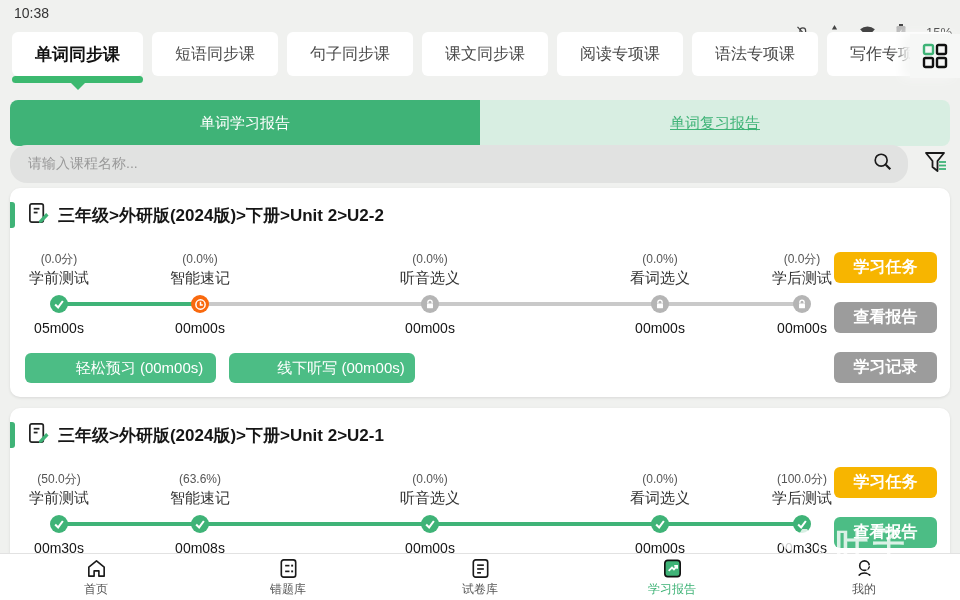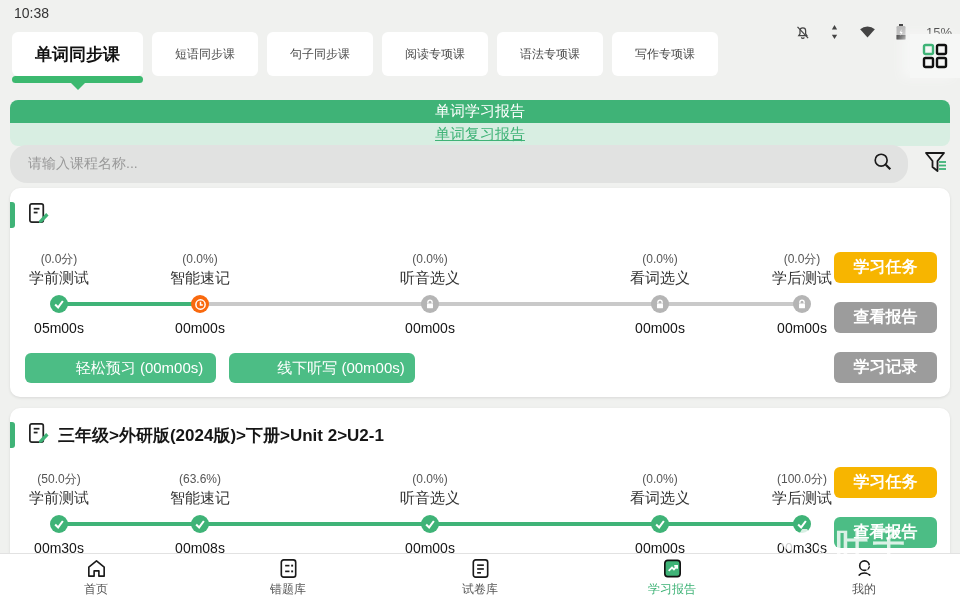--- a/index.html
+++ b/index.html
@@ -11,32 +11,32 @@
   }
   
   .statusbar { position:absolute; top:0; left:0; right:0; height:28px; }
   .status-time { position:absolute; left:14px; top:5px; font-size:14px; color:#333; }
   .status-right { position:absolute; right:8px; top:4px; display:flex; align-items:center; gap:20px;margin-top:20px; }
   .status-right svg { display:block; }
   .status-batt-txt { font-size:13px; color:#333; }
   
   .tabrow { position:absolute; top:32px; left:12px; right:0; height:58px; display:flex; gap:9px; overflow:hidden; }
   .tab { position:relative; flex:0 0 auto; background:#fff; border-radius:6px; height:44px;
-         padding:0 23px; display:flex; align-items:center; font-size:12px; color:#4a4a4a;
+         padding:0 23px; display:flex; align-items:center; font-size:16px; color:#4a4a4a;
          white-space:nowrap; cursor:pointer; }
   .tab.active { font-weight:bold; color:#111; font-size:17px; }
   .tab.active::after { content:""; position:absolute; left:0; right:0; bottom:-7px; height:7px;
          background:#3cb96f; border-radius:4px; }
   .tab.active::before { content:""; position:absolute; left:50%; margin-left:-7px; bottom:-14px;
          border-left:7px solid transparent; border-right:7px solid transparent; border-top:7px solid #3cb96f; }
   .grid-btn { position:absolute; top:34px; right:0; width:50px; height:44px; background:#f6f7f6;
          display:flex; align-items:center; justify-content:center; box-shadow:-8px 0 10px #f6f7f6; }
   
   .subtabs { position:absolute; top:100px; left:10px; width:940px; height:46px; border-radius:8px;
-         overflow:hidden; display:flex;flex-direction:column; }
+         overflow:hidden; display:flex; }
   .subtab { flex:1; display:flex; align-items:center; justify-content:center; font-size:15px; cursor:pointer; }
   .subtab.active { background:#3fb377; color:#fff; }
   .subtab.inactive { background:#d8eee2; color:#3fb377;text-decoration:underline; }
   
   .search-pill { position:absolute; top:145px; left:10px; width:898px; height:38px; background:#e1e2e1;
          border-radius:17px; display:flex; align-items:center; }
   .search-ph { margin-left:18px; font-size:14px; color:#999; flex:1; }
   .search-mag { margin-right:14px; }
   .filter-btn { position:absolute; top:147px; right:10px; width:30px; height:30px;
          display:flex; align-items:center; justify-content:center; }
@@ -127,20 +127,23 @@
   <div class="tab active">
       <span>单词同步课</span>
     </div>
   <div class="tab">
       <span>短语同步课</span>
     </div>
   <div class="tab">
       <span>句子同步课</span>
     </div>
   <div class="tab">
+      <span>课文同步课</span>
+    </div>
+  <div class="tab">
       <span>阅读专项课</span>
     </div>
   <div class="tab">
       <span>语法专项课</span>
     </div>
   <div class="tab">
       <span>写作专项课</span>
     </div>
 </div>
 <div class="grid-btn">
@@ -183,20 +186,21 @@
   <div class="accent"></div>
   <div class="titlerow">
     <span>
       <svg width="23" height="23" viewBox="0 0 24 24" fill="none">
           <rect x="3" y="2" width="14" height="19" rx="2" stroke="#222" stroke-width="1.8"></rect>
           <line x1="7" y1="7" x2="13" y2="7" stroke="#222" stroke-width="1.8"></line>
           <line x1="7" y1="11" x2="11" y2="11" stroke="#222" stroke-width="1.8"></line>
           <path d="M13 19 L20 11.5 L22.5 14 L15.5 21.5 L12.5 22 Z" fill="#3fb377"></path>
         </svg>
     </span>
+    <span class="card-title">三年级&gt;外研版(2024版)&gt;下册&gt;Unit 2&gt;U2-2</span>
   </div>
   <div class="track">
       <div class="track-fill fill-1"></div>
     </div>
 
   <div class="step" style="left:49px">
     <div class="score">(0.0分)</div>
     <div class="sname">学前测试</div>
     <div class="node done">
         <svg width="12" height="12" viewBox="0 0 14 14" fill="none" stroke="#fff" stroke-width="2.4">

